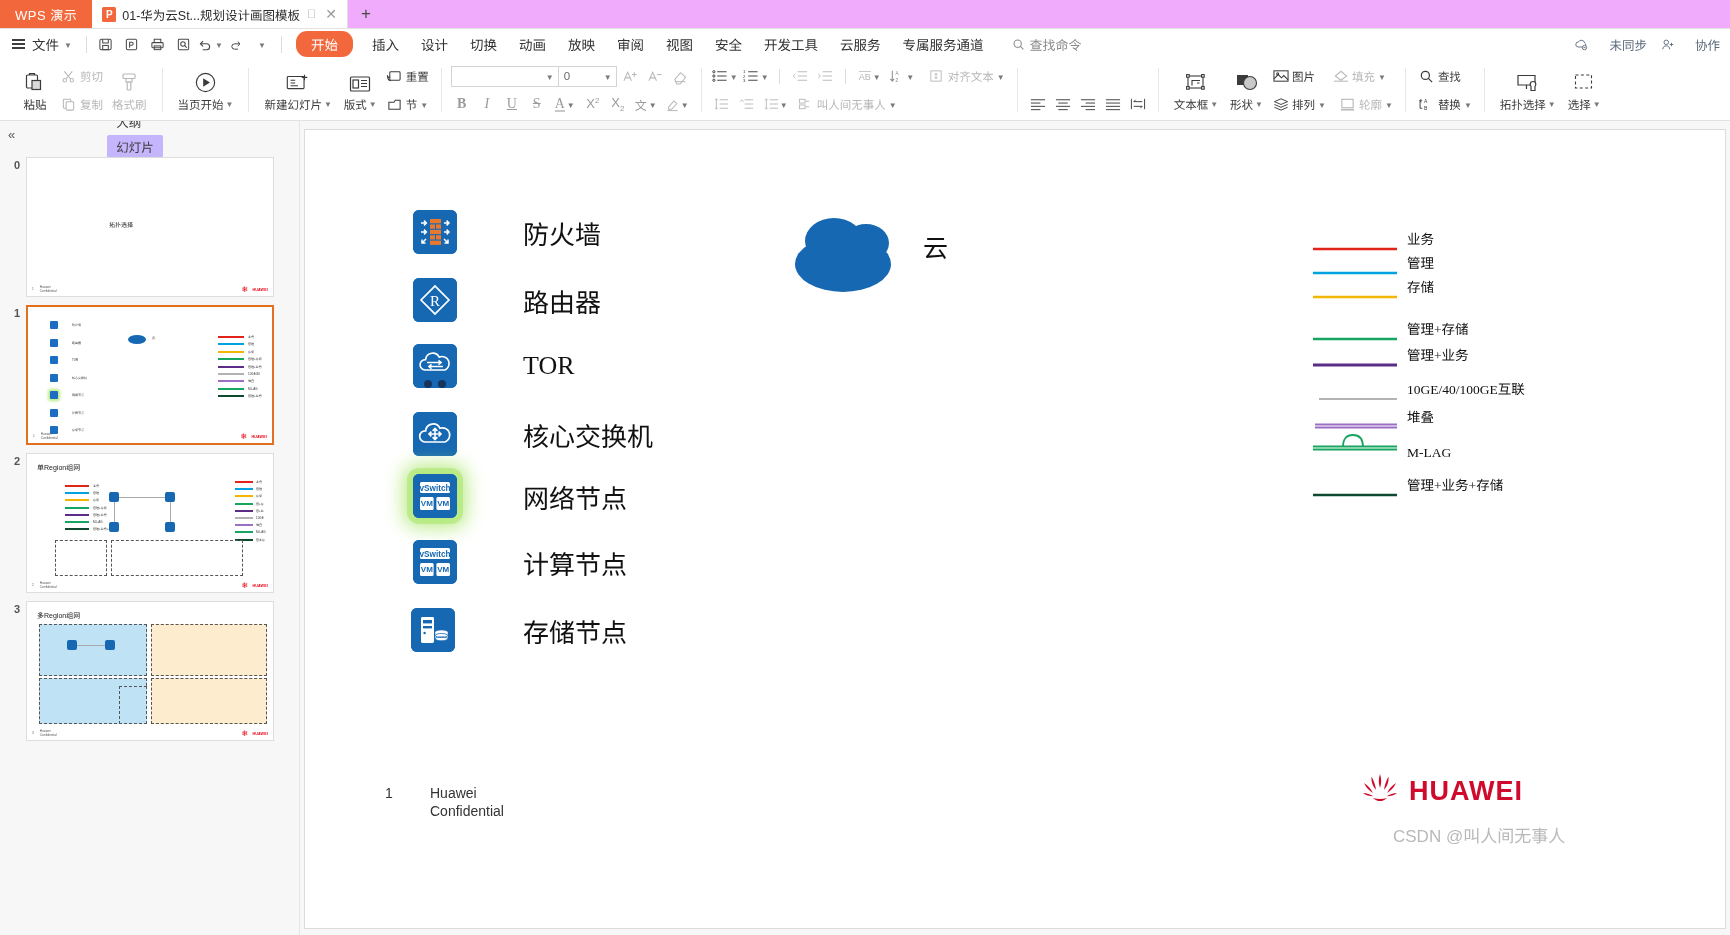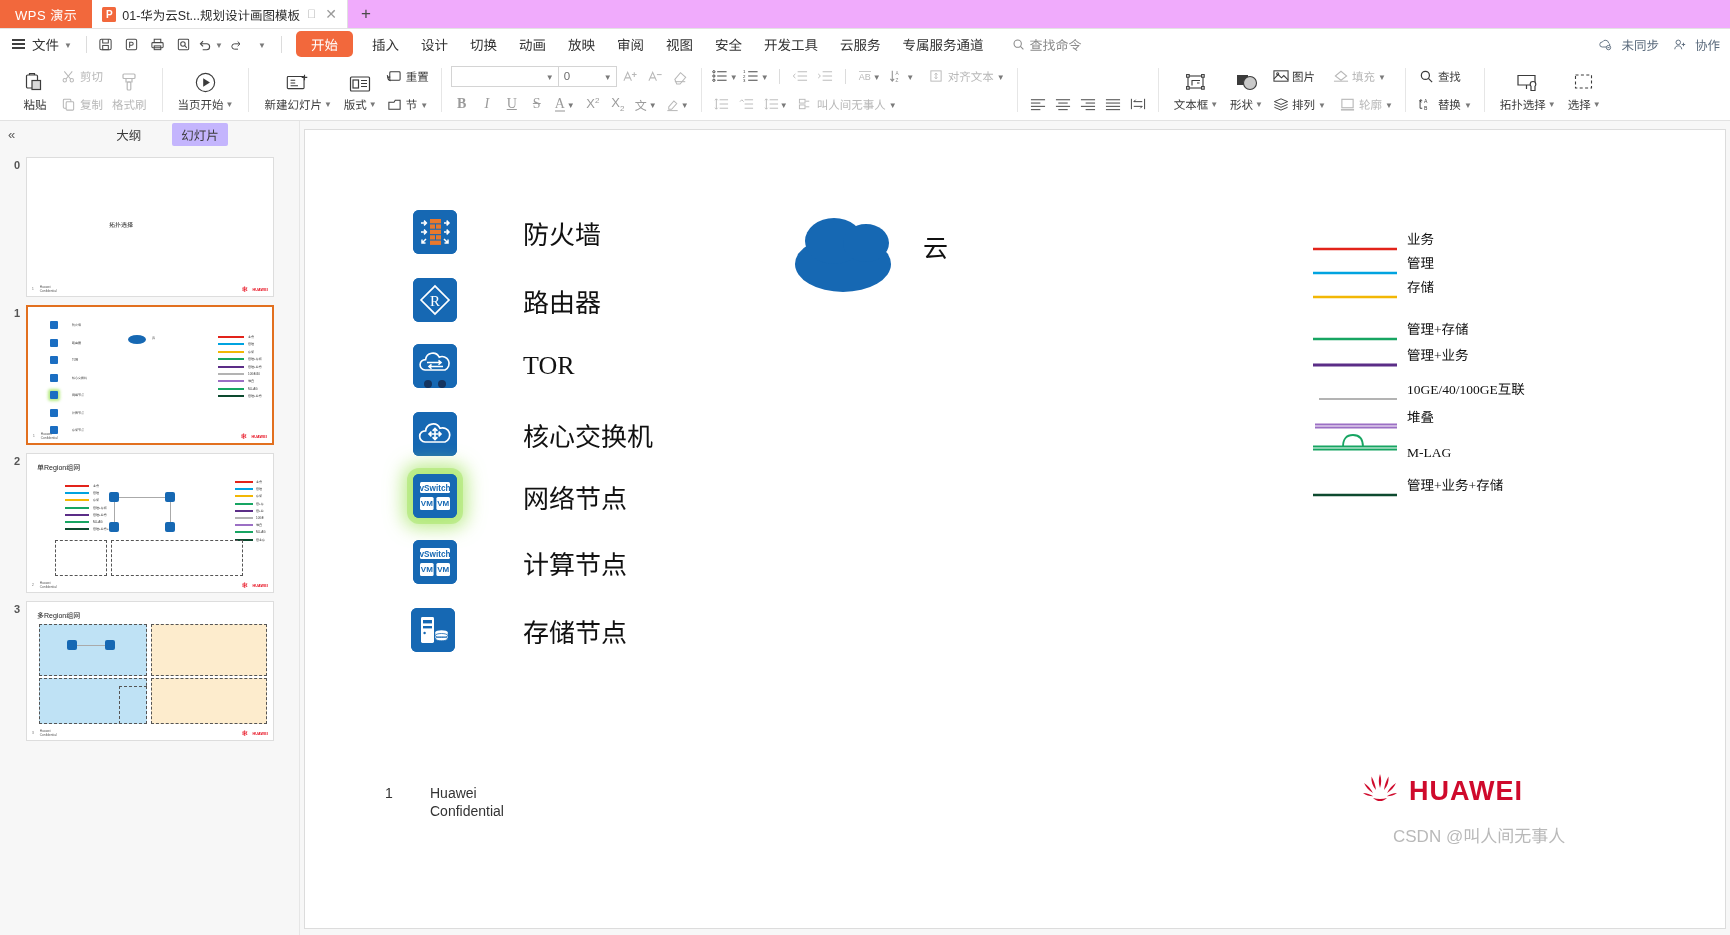--- a/index.html
+++ b/index.html
@@ -44,27 +44,27 @@
     font-size: 13.5px; color: #333; flex: 0 0 30px; padding-left: 6px;
   }
   .menu-file { display: flex; align-items: center; gap: 5px; padding: 0 8px 0 6px; }
   .hamburger { display: inline-flex; flex-direction: column; gap: 2.5px; margin-right: 2px;}
   .hamburger i { display:block; width: 13px; height: 1.6px; background: #3f3f3f; }
   .caret { font-size: 8px; color: #7a7a7a; display:inline-block; transform: translateY(1px); }
   .qa-sep { width: 1px; height: 17px; background: #dcdcdc; margin: 0 6px; }
   .qa-btn { width: 26px; height: 24px; display: flex; align-items: center; justify-content: center; color: #4a4a4a; }
   .qa-btn svg { display:block; }
   .tab-home {
-    background: #f2683c; color: #fff; border-radius: 5px; padding: 3px 15px;
+    background: #f2683c; color: #fff; border-radius: 11px; padding: 3px 15px;
     font-size: 13.5px; margin: 0 8px;
   }
   .menu-item { padding: 0 11px; color: #333; font-size: 13.5px; white-space: nowrap; }
   .menu-search { display: flex; align-items: center; gap: 4px; color: #8a8a8a; font-size: 13px; padding-left: 18px; }
   .menubar-right { margin-left: auto; display: flex; align-items: center; gap: 14px; padding-right: 10px; color: #5b6b7d; font-size: 12.5px; }
-  .mr-item { display: flex; align-items: center; gap: 8px; }
+  .mr-item { display: flex; align-items: center; gap: 20px; }
 
   
   .ribbon {
     height: 62px; background: #fff; border-bottom: 1px solid #e2e2e2;
     display: flex; align-items: stretch; flex: 0 0 62px; padding: 2px 0 0 6px;
     overflow: hidden; font-size: 11.5px; color: #3b3b3b;
   }
   .rgroup { display: flex; align-items: center; padding: 0 7px; height: 58px; }
   .rsep { width: 1px; background: #e6e6e6; margin: 7px 2px; height: 44px; }
   .big-btn {
@@ -89,21 +89,21 @@
   }
   .fmt-btn { width: 22px; height: 21px; display: flex; align-items: center; justify-content: center; font-size: 14px; color: #9b9b9b; }
 
   
   .workarea { flex: 1 1 auto; display: flex; background: #f7f7f7; overflow: hidden; position: relative; }
 
   
   .slidepanel { width: 300px; flex: 0 0 300px; background: #f7f7f7; display: flex; flex-direction: column; border-right: 1px solid #e6e6e6; }
   .sp-head { height: 26px; display: flex; align-items: center; font-size: 12.5px; color: #3b3b3b; padding-left: 8px; gap: 14px; }
   .collapse { color: #5a5a5a; font-size: 13px; }
-  .sp-tabs { display: flex; gap: 22px; margin-left: 78px; }
+  .sp-tabs { display: flex; gap: 2px; margin-left: 78px; flex-direction: column; }
   .sp-tab { padding: 2px 9px; border-radius: 2px; font-size: 12.5px; color: #3b3b3b; }
   .sp-tab.active { background: #c4b5fd; }
   .sp-list { flex: 1; overflow: hidden; padding-top: 6px; }
   .thumb-row { display: flex; align-items: flex-start; padding: 4px 10px 4px 0; }
   .thumb-idx { width: 26px; text-align: right; font-size: 11px; color: #555; padding-right: 6px; padding-top: 2px; font-weight: bold; }
   .thumb {
     width: 248px; height: 140px; background: #fff; border: 1px solid #ddd; position: relative; overflow: hidden;
   }
   .thumb.sel { border: 2px solid #e2701f; }
   .thumb-ft { position: absolute; bottom: 3px; left: 5px; right: 5px; display: flex; align-items: center; }

